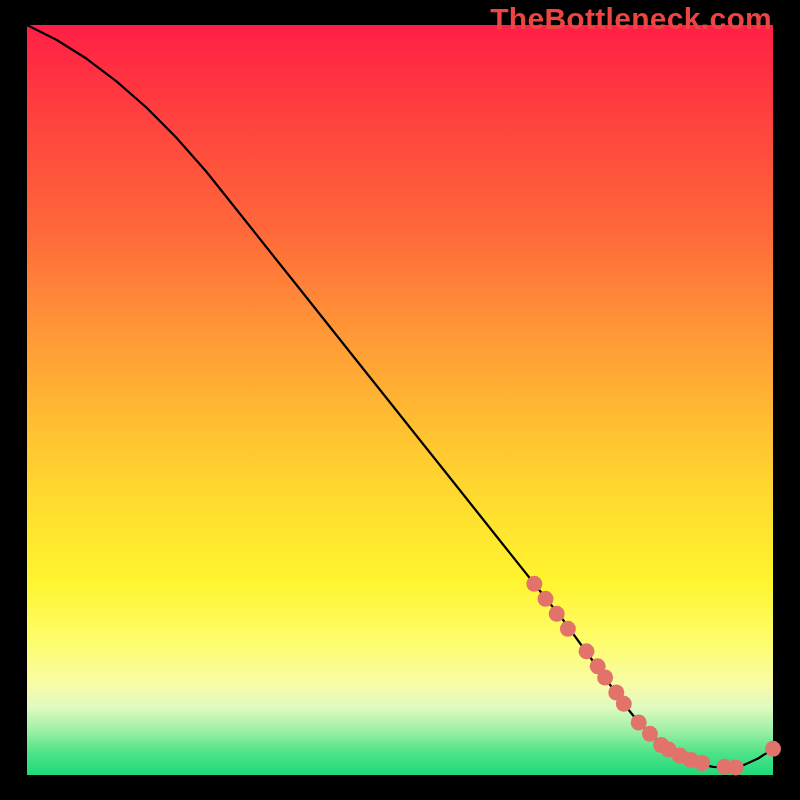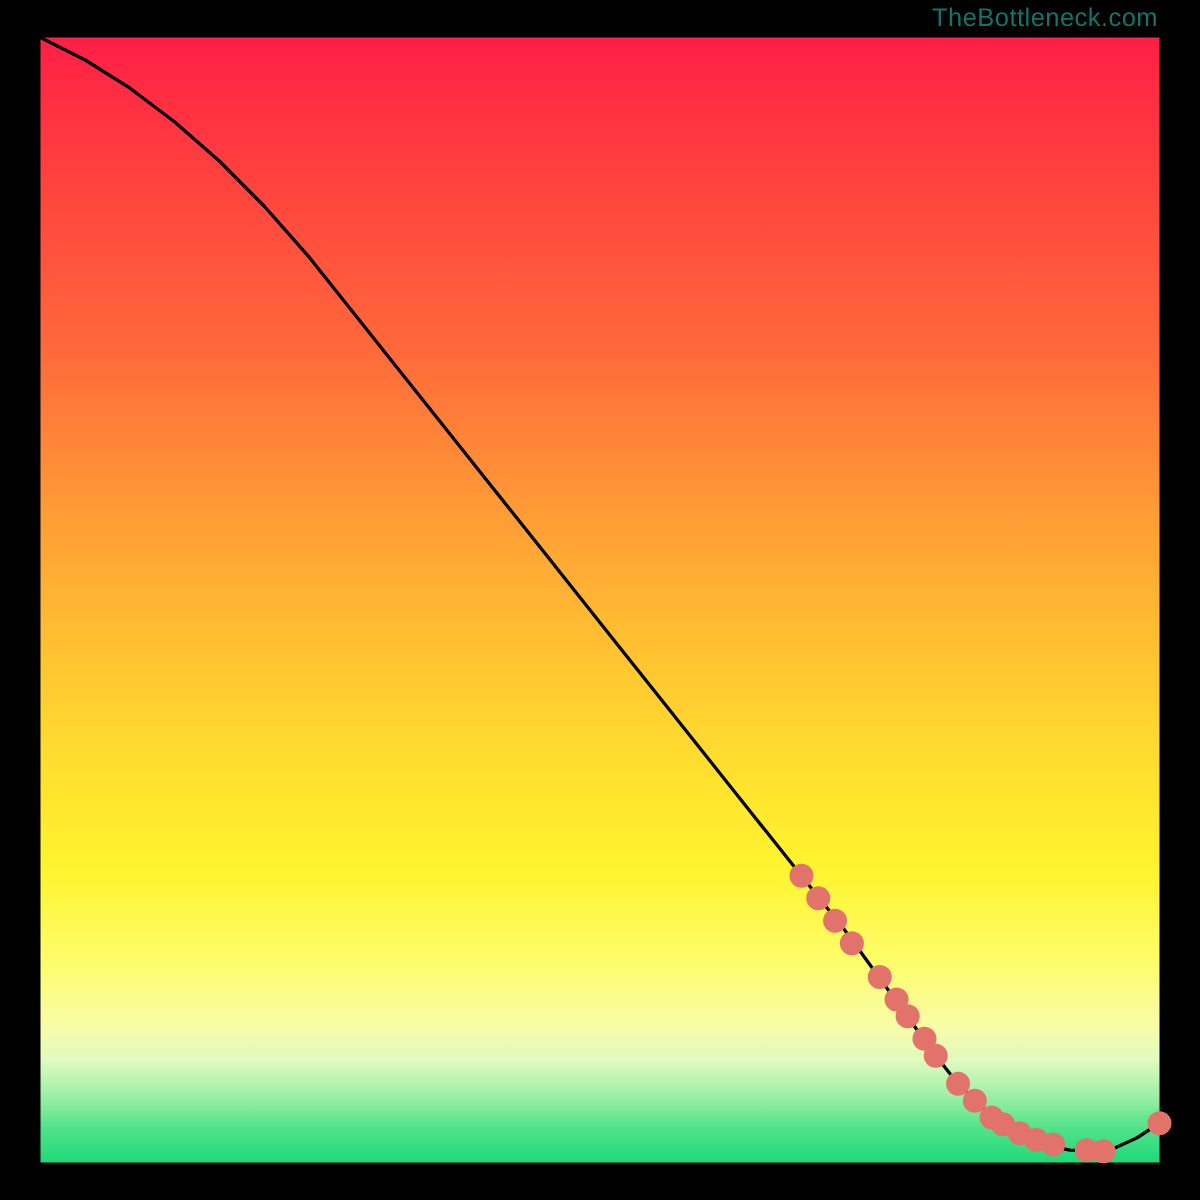--- a/index.html
+++ b/index.html
@@ -40,23 +40,23 @@
       #dffac0 91%,
       #9ef0a6 94%,
       #4fe389 97%,
       #1fd97a 100%
     );
   }
   .watermark {
     position: absolute;
     top: 2px;
     right: 28px;
-    color: #0f766e;
-    font-size: 17px;
-    font-weight: 400;
+    color: #ef4444;
+    font-size: 30px;
+    font-weight: 700;
     letter-spacing: 0.3px;
     user-select: none;
   }
   svg.overlay {
     position: absolute;
     top: 25px;
     left: 27px;
     width: 746px;
     height: 750px;
     overflow: visible;

